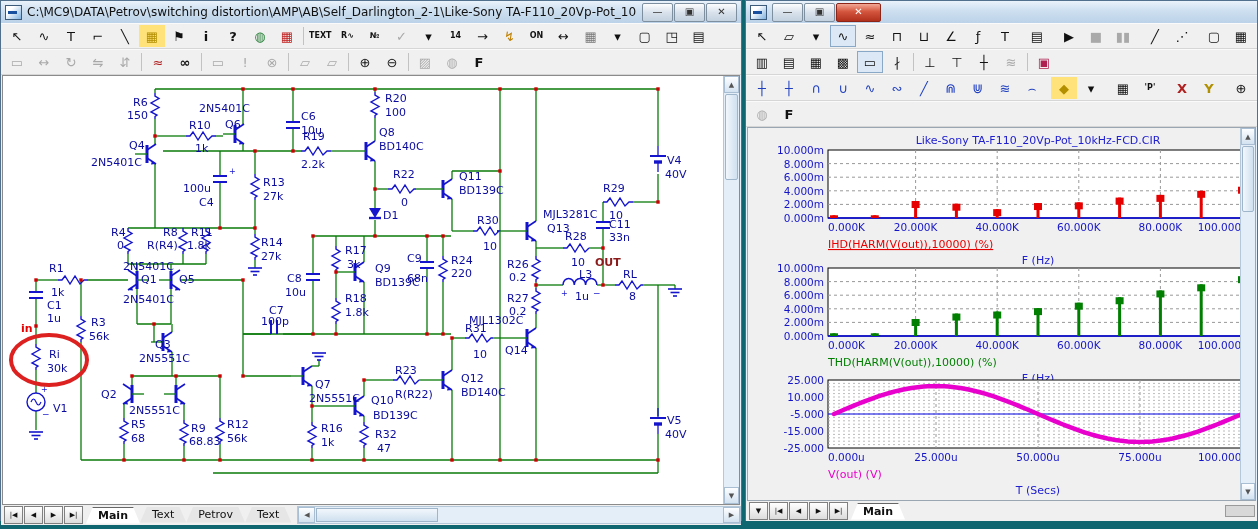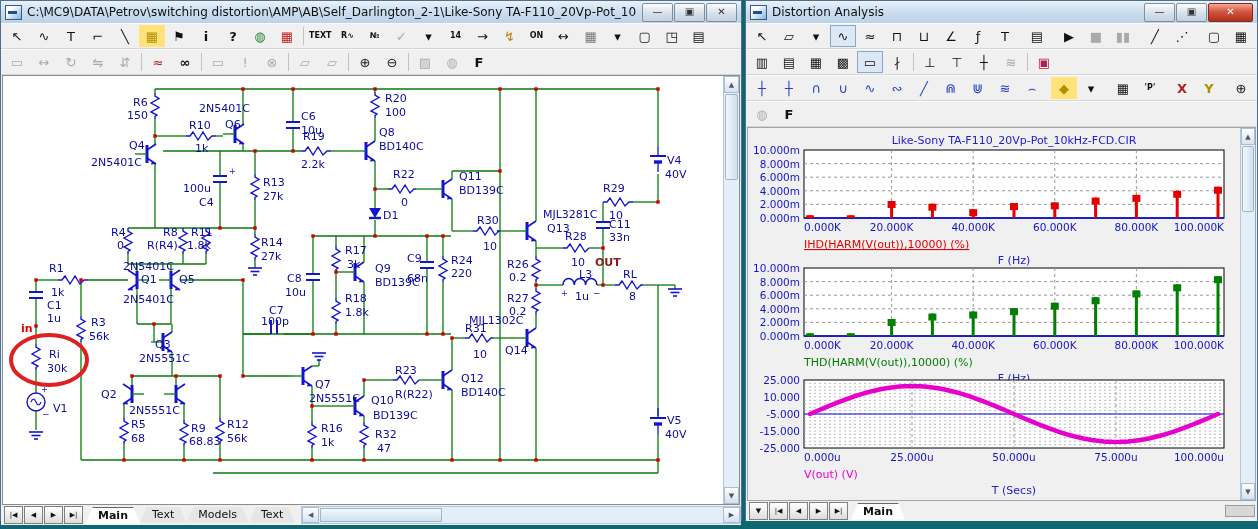--- a/index.html
+++ b/index.html
@@ -605,36 +605,35 @@
   <div class="bottombar" style="padding-left:3px;">
     <span id="lnav" style="display:flex;">
         <div class="navbtn">|◀</div>
         <div class="navbtn">◀</div>
         <div class="navbtn">▶</div>
         <div class="navbtn">▶|</div>
       </span>
     <span id="ltabs" style="display:flex;margin-left:2px;">
         <div class="doc-tab active">Main</div>
         <div class="doc-tab">Text</div>
-        <div class="doc-tab">Models</div>
+        <div class="doc-tab">Petrov</div>
         <div class="doc-tab">Text</div>
       </span>
     <div class="hscroll">
       <div class="sbtn">◀</div>
       <div class="thumb"></div>
       <div class="fill"></div>
       <div class="sbtn">▶</div>
     </div>
   </div>
 </div>
 
 <div class="win" style="left:745px;top:0;width:511px;height:519px;">
   <div class="titlebar">
     <div class="winicon"></div>
-    <div class="ttext" style="font-weight:normal;">Distortion Analysis</div>
     <div class="winbtns">
       <div class="wbtn">—</div>
       <div class="wbtn">▣</div>
       <div class="wbtn close-red">✕</div>
     </div>
   </div>
   <div class="toolbar" id="rtb1">
       <div class="tbtn">↖</div>
       <div class="tbtn">▱</div>
       <div class="tbtn">▾</div>
@@ -695,21 +694,21 @@
       <div class="tbtn" style="font-weight: bold; color: rgb(176, 32, 32);">X</div>
       <div class="tbtn" style="font-weight: bold; color: rgb(176, 144, 0);">Y</div>
       <div class="tsep"></div>
       <div class="tbtn">⊕</div>
       <div class="tbtn">⊖</div>
     </div>
   <div class="toolbar" id="rtb4">
       <div class="tbtn disabled">◍</div>
       <div class="tbtn" style="font-weight: bold;">F</div>
     </div>
-  <div class="plots-wrap" style="height:372px;margin:0 1px;">
+  <div class="plots-wrap" style="height:372px;margin:0 1px;padding-left:24px;">
     <svg id="plotsvg" width="492" height="370" viewBox="0 0 492 370">
         <rect x="56" y="22" width="420" height="68" fill="#fff" stroke="#000" stroke-width="1"></rect>
         <text x="266" y="16" text-anchor="middle" font-size="11" fill="#2020d0">Like-Sony TA-F110_20Vp-Pot_10kHz-FCD.CIR</text>
         <text x="56" y="103" text-anchor="start" font-size="10.5" fill="#1414c8">0.000K</text>
         <line x1="143.60000000000002" y1="22" x2="143.60000000000002" y2="90" stroke="#999" stroke-dasharray="3,3"></line>
         <text x="143.60000000000002" y="103" text-anchor="middle" font-size="10.5" fill="#1414c8">20.000K</text>
         <line x1="225.20000000000002" y1="22" x2="225.20000000000002" y2="90" stroke="#999" stroke-dasharray="3,3"></line>
         <text x="225.20000000000002" y="103" text-anchor="middle" font-size="10.5" fill="#1414c8">40.000K</text>
         <line x1="306.79999999999995" y1="22" x2="306.79999999999995" y2="90" stroke="#999" stroke-dasharray="3,3"></line>
         <text x="306.79999999999995" y="103" text-anchor="middle" font-size="10.5" fill="#1414c8">60.000K</text>

